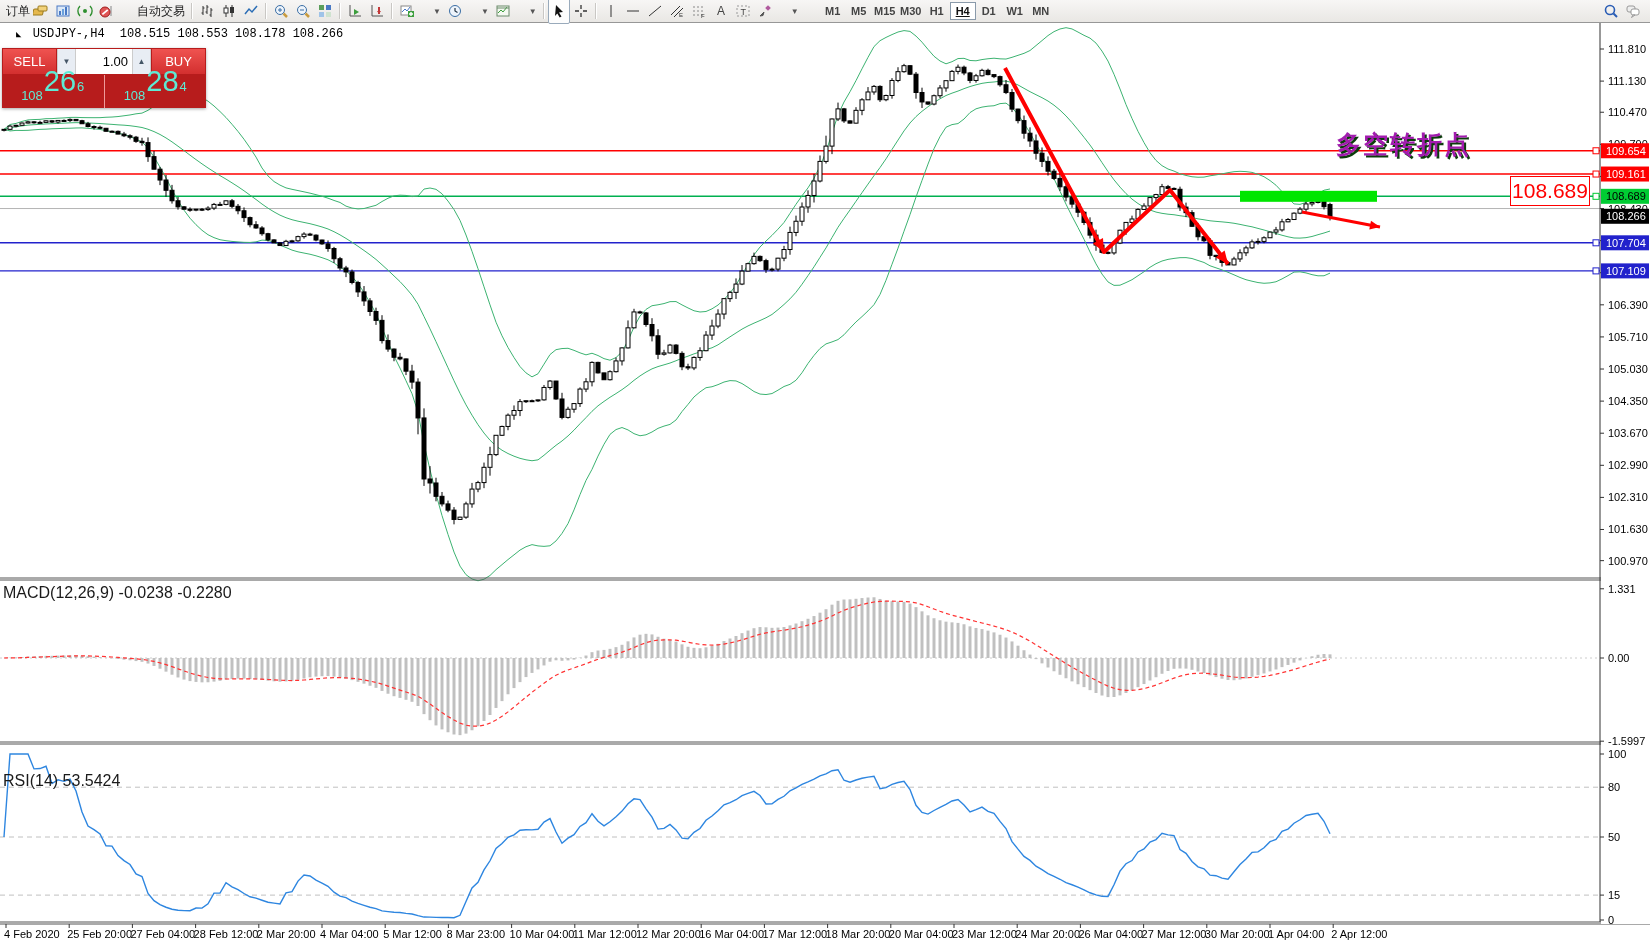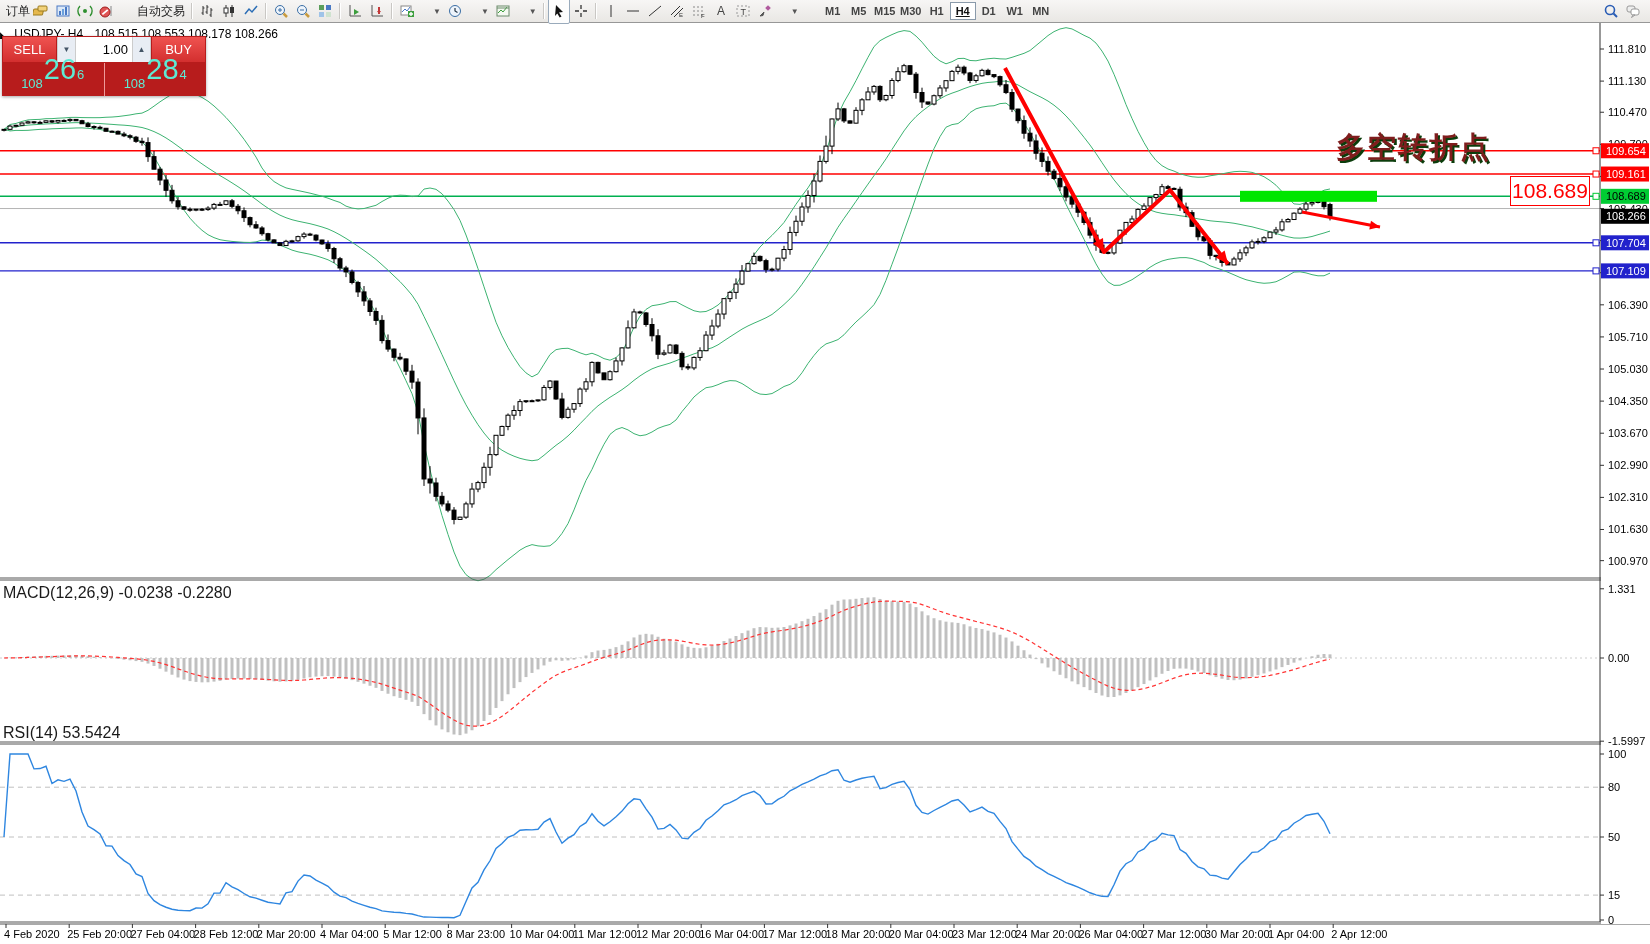--- a/index.html
+++ b/index.html
@@ -15,46 +15,46 @@
   .tb-item.active{background:#fdfdfd;border-color:#9ab;}
   .tb-sep{width:1px;height:16px;background:#c9c7c4;border-right:1px solid #fff;margin:0 3px;}
   .tb-label{margin-left:6px;white-space:nowrap;}
   .tb-drop{font-size:8px;color:#555;margin-left:2px;}
   .tf-btn{height:18px;min-width:26px;display:flex;align-items:center;justify-content:center;
     font-size:11px;font-weight:bold;color:#444;border:1px solid transparent;box-sizing:border-box;}
   .tf-btn.active{background:#fff;border:1px solid #8a9aaa;color:#111;text-decoration:underline;}
   #tb-right{margin-left:auto;display:flex;align-items:center;margin-right:6px;}
 
   
-  #symbolbar{position:absolute;left:0;top:27px;font-size:12px;color:#000;z-index:30;white-space:nowrap;}
+  #symbolbar{position:absolute;left:16px;top:27px;font-size:12px;color:#000;z-index:30;white-space:nowrap;font-family:Liberation Mono, monospace;}
   #symbolbar .mk{font-size:9px;margin-right:4px;}
 
   
-  #tradepanel{position:absolute;left:2px;top:36px;width:204px;z-index:35;
+  #tradepanel{position:absolute;left:2px;top:48px;width:204px;z-index:35;
     box-shadow:0 1px 3px rgba(0,0,0,.35);font-family:"Liberation Sans",sans-serif;}
   #tp-top{display:flex;height:27px;}
   .tp-btn{width:56px;background:linear-gradient(#ef5350,#d32f2f);color:#fff;font-size:13px;
     display:flex;align-items:center;justify-content:center;border:1px solid #b71c1c;box-sizing:border-box;}
   #tp-vol{flex:1;display:flex;background:#fff;border-top:1px solid #b71c1c;border-bottom:1px solid #b71c1c;}
   #tp-vol input{flex:1;width:50px;border:none;outline:none;text-align:right;font-size:13px;padding-right:4px;font-family:"Liberation Sans",sans-serif;}
   .tp-step{width:17px;display:flex;align-items:center;justify-content:center;background:#e8edf4;
     color:#456;font-size:8px;border-left:1px solid #ccc;border-right:1px solid #ccc;}
   #tp-bottom{display:flex;height:33px;background:#b71c1c;}
   .tp-price{flex:1;color:#5eead4;display:flex;align-items:flex-end;justify-content:center;padding-bottom:2px;}
   .tp-price.left{border-right:1px solid #ef9a9a;}
   .tp-pre{font-size:13px;margin-bottom:3px;}
   .tp-big{font-size:29px;line-height:26px;margin:12px 1px;}
   .tp-sup{font-size:13px;margin-bottom:12px;}
 
   
   .pane-label{position:absolute;font-size:16px;color:#1a1a1a;z-index:20;white-space:nowrap;}
 
   
-  #turning-text{position:absolute;left:1336px;top:128px;font-size:29px;font-weight:bold;
-    color:#7f1d1d;text-shadow:2px 2px 0 #0b3d0b;z-index:25;letter-spacing:2px;white-space:nowrap;}
+  #turning-text{position:absolute;left:1336px;top:128px;font-size:25px;font-weight:bold;
+    color:#a21caf;text-shadow:2px 2px 0 #0b3d0b;z-index:25;letter-spacing:2px;white-space:nowrap;}
   #price-box{position:absolute;left:1510px;top:176px;width:78px;height:28px;border:1px solid #ff0000;
     color:#ff0000;font-size:21px;display:flex;align-items:center;justify-content:center;
     background:#fff;z-index:25;}
 
   svg text{font-family:"Liberation Sans",sans-serif;}
 </style>
 </head>
 <body>
 
 <div id="app">
@@ -1108,20 +1108,20 @@
         <span class="tp-pre">108</span>
         <span class="tp-big">28</span>
         <span class="tp-sup">4</span>
       </div>
     </div>
   </div>
 
   <div class="pane-label" style="left:3px;top:584px;">
     <span>MACD(12,26,9)</span>&nbsp;<span>-0.0238 -0.2280</span>
   </div>
-  <div class="pane-label" style="left:3px;top:724px;">
+  <div class="pane-label" style="left:3px;top:772px;">
     <span>RSI(14)</span>&nbsp;<span>53.5424</span>
   </div>
 
   <div id="turning-text">多空转折点</div>
   <div id="price-box">108.689</div>
 
 </div>
 
 </body></html>

